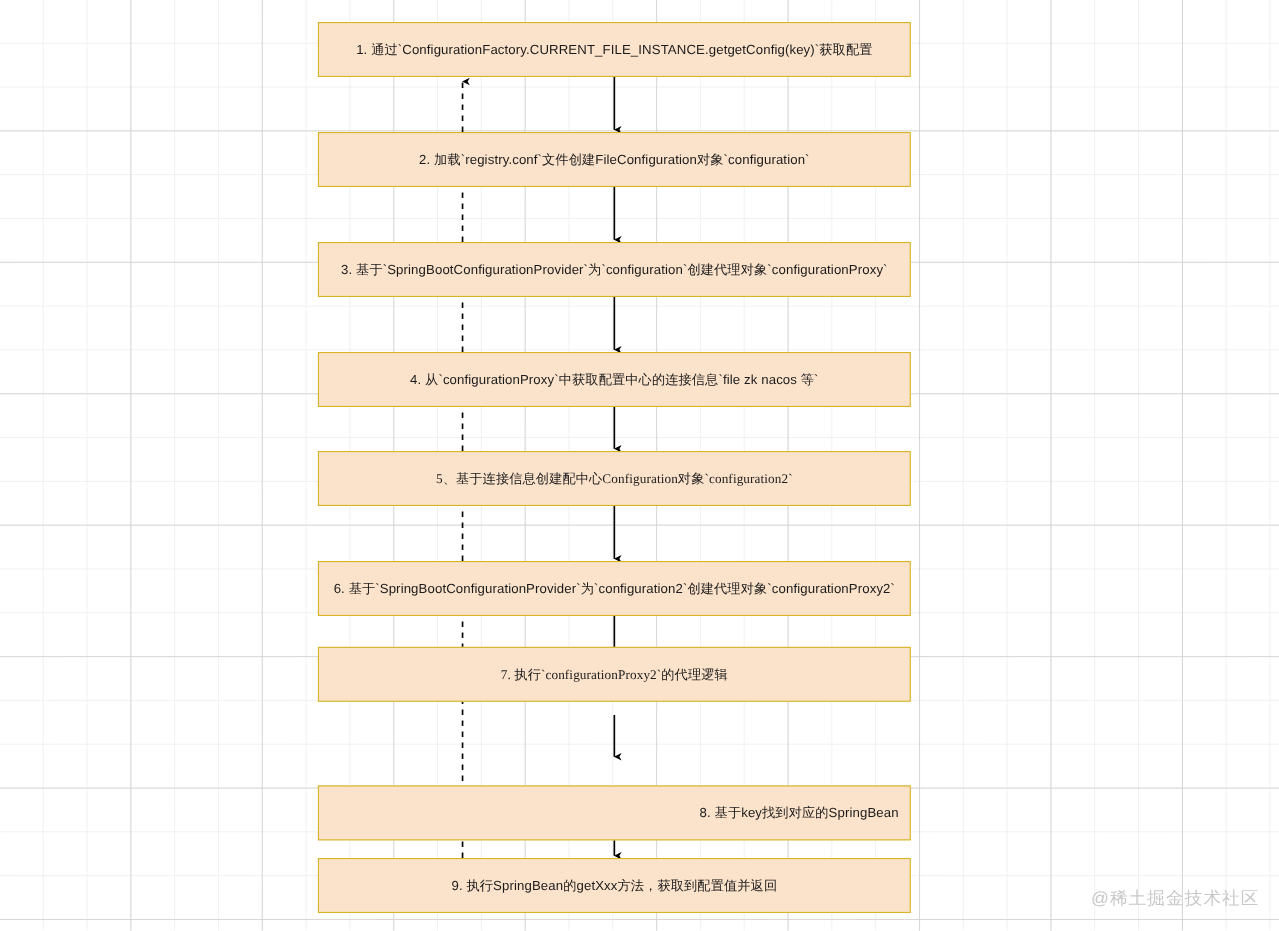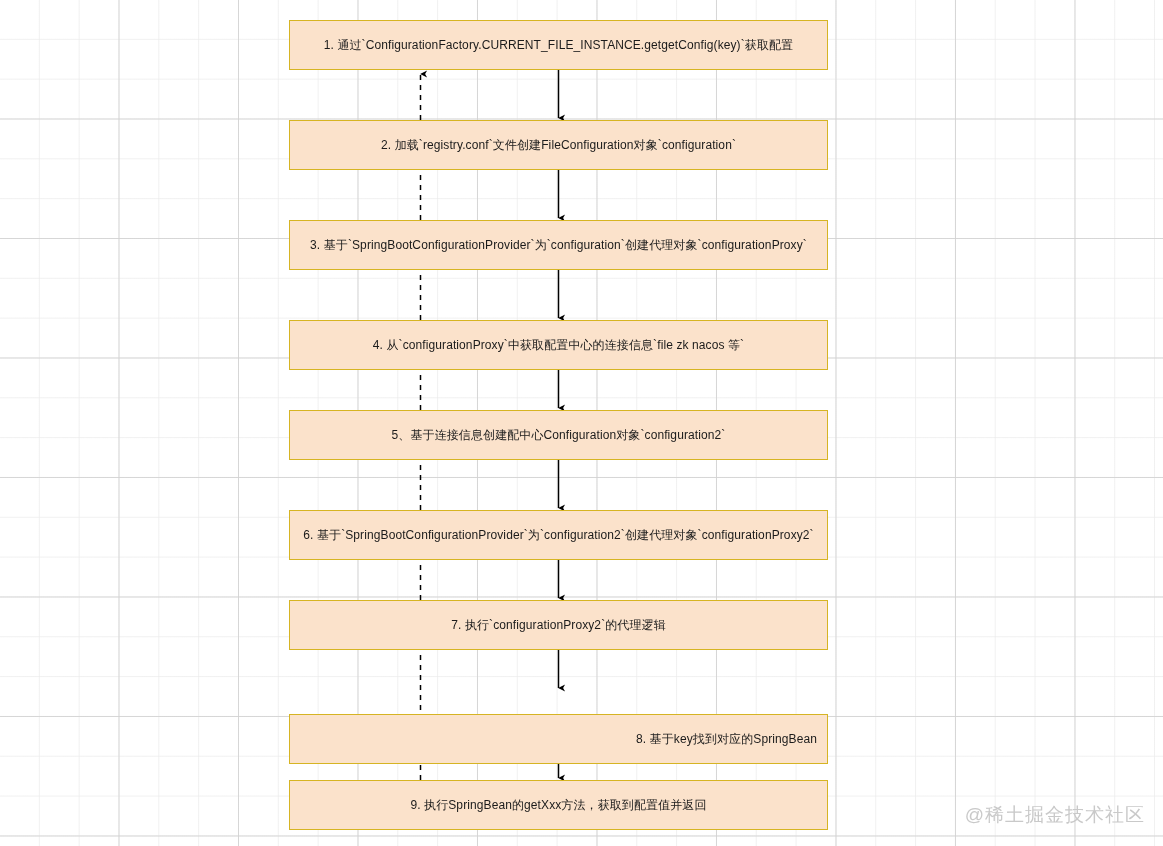--- a/index.html
+++ b/index.html
@@ -60,21 +60,21 @@
     top: 0;
     width: 1163px;
     height: 846px;
     pointer-events: none;
   }
 
   .watermark {
     position: absolute;
     right: 18px;
     bottom: 18px;
-    font-size: 19px;
+    font-size: 16px;
     color: #c9c9c9;
     letter-spacing: 1px;
     user-select: none;
   }
 </style>
 </head>
 <body>
 
 <div id="canvas">
 
@@ -111,29 +111,29 @@
   </div>
 
   <div class="node" style="top:220px;">
     <span class="node-label">3. 基于`SpringBootConfigurationProvider`为`configuration`创建代理对象`configurationProxy`</span>
   </div>
 
   <div class="node" style="top:320px;">
     <span class="node-label">4. 从`configurationProxy`中获取配置中心的连接信息`file zk nacos 等`</span>
   </div>
 
-  <div class="node" style="top:410px;">
+  <div class="node" style="top:410px;font-family:Liberation Serif, serif;">
     <span class="node-label">5、基于连接信息创建配中心Configuration对象`configuration2`</span>
   </div>
 
   <div class="node" style="top:510px;">
     <span class="node-label">6. 基于`SpringBootConfigurationProvider`为`configuration2`创建代理对象`configurationProxy2`</span>
   </div>
 
-  <div class="node" style="top:600px;">
+  <div class="node" style="top:588px;font-family:Liberation Serif, serif;">
     <span class="node-label">7. 执行`configurationProxy2`的代理逻辑</span>
   </div>
 
   <div class="node" style="top:714px;justify-content:flex-end;">
     <span class="node-label">8. 基于key找到对应的SpringBean</span>
   </div>
 
   <div class="node" style="top:780px;text-align:right;">
     <span class="node-label">9. 执行SpringBean的getXxx方法，获取到配置值并返回</span>
   </div>

